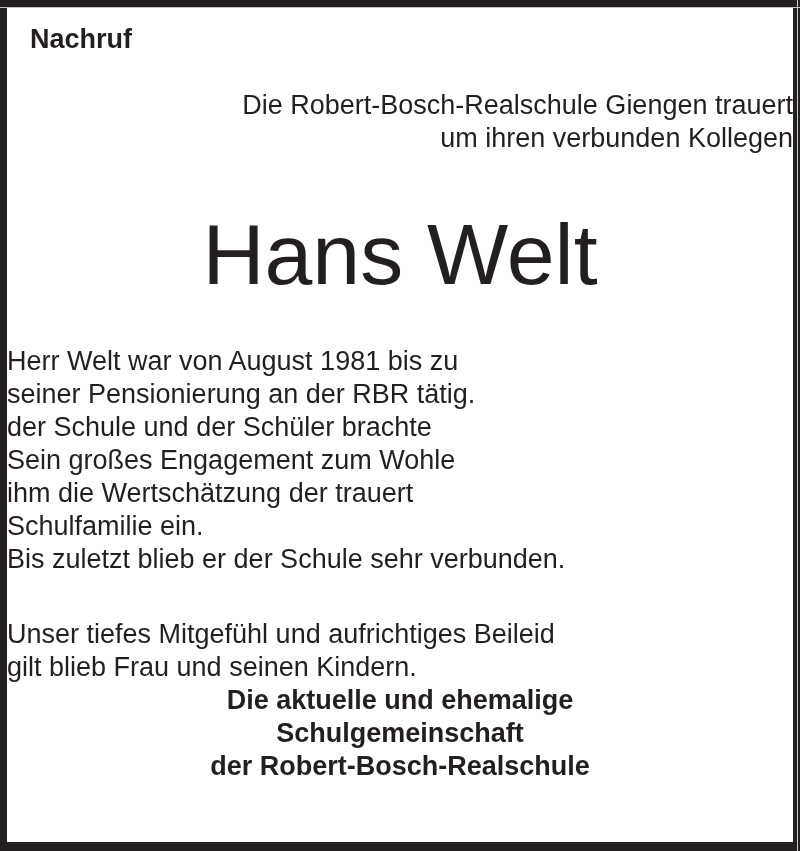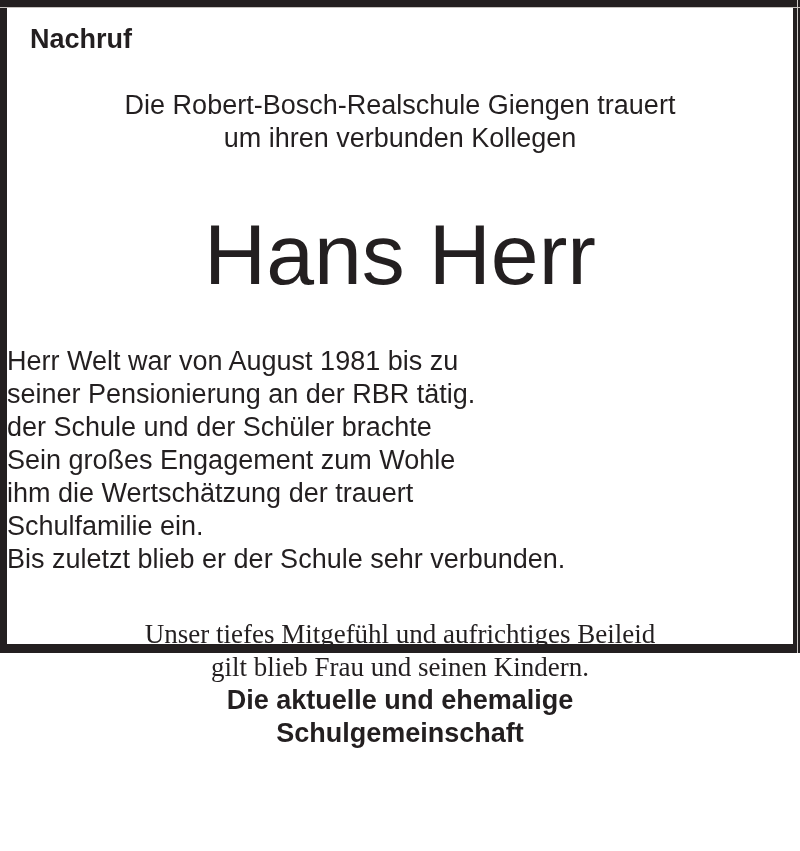--- a/index.html
+++ b/index.html
@@ -10,21 +10,21 @@
   body {
     width: 800px;
     height: 851px;
     font-family: "Liberation Sans", sans-serif;
     color: #231f20;
     overflow: hidden;
   }
   .frame {
     box-sizing: border-box;
     width: 800px;
-    height: 653px;
+    height: 851px;
     background: #ffffff;
     border: 7px solid #231f20;
     border-bottom-width: 9px;
     position: relative;
   }
   
   .scanline-top {
     position: absolute;
     top: 0;
     left: -7px;
@@ -43,42 +43,41 @@
   .kicker {
     margin: 16px 0 0 23px;
     font-size: 27px;
     line-height: 32px;
     font-weight: bold;
   }
   .intro-block {
     margin-top: 34px;
     font-size: 27px;
     line-height: 33px;
-    text-align: center;
+    text-align: right;
   }
   .name {
     margin: 56px 0 0 0;
     font-size: 86px;
     line-height: 86px;
     font-weight: 400;
     text-align: center;
     white-space: nowrap;
   }
   .body-block {
     margin-top: 48px;
     font-size: 27px;
     line-height: 33px;
     text-align: left;
   }
   .condolence-block {
     margin-top: 42px;
     font-size: 27px;
     line-height: 33px;
-    text-align: center;
-    font-family: Liberation Serif, serif;
+    text-align: left;
   }
   .signature-block {
     font-size: 27px;
     line-height: 33px;
     font-weight: bold;
     text-align: center;
   }
 </style>
 </head>
 <body>
@@ -87,34 +86,35 @@
   <div class="scanline-top"></div>
   <div class="scanline-right"></div>
 
   <div class="kicker">Nachruf</div>
 
   <div class="intro-block">
     <div>Die Robert-Bosch-Realschule Giengen trauert</div>
     <div>um ihren verbunden Kollegen</div>
   </div>
 
-  <div class="name">Hans Herr</div>
+  <div class="name">Hans Welt</div>
 
   <div class="body-block">
     <div>Herr Welt war von August 1981 bis zu</div>
     <div>seiner Pensionierung an der RBR tätig.</div>
     <div>der Schule und der Schüler brachte</div>
     <div>Sein großes Engagement zum Wohle</div>
     <div>ihm die Wertschätzung der trauert</div>
     <div>Schulfamilie ein.</div>
     <div>Bis zuletzt blieb er der Schule sehr verbunden.</div>
   </div>
 
   <div class="condolence-block">
     <div>Unser tiefes Mitgefühl und aufrichtiges Beileid</div>
     <div>gilt blieb Frau und seinen Kindern.</div>
   </div>
 
   <div class="signature-block">
     <div>Die aktuelle und ehemalige</div>
     <div>Schulgemeinschaft</div>
+    <div>der Robert-Bosch-Realschule</div>
   </div>
 </div>
 
 </body></html>

